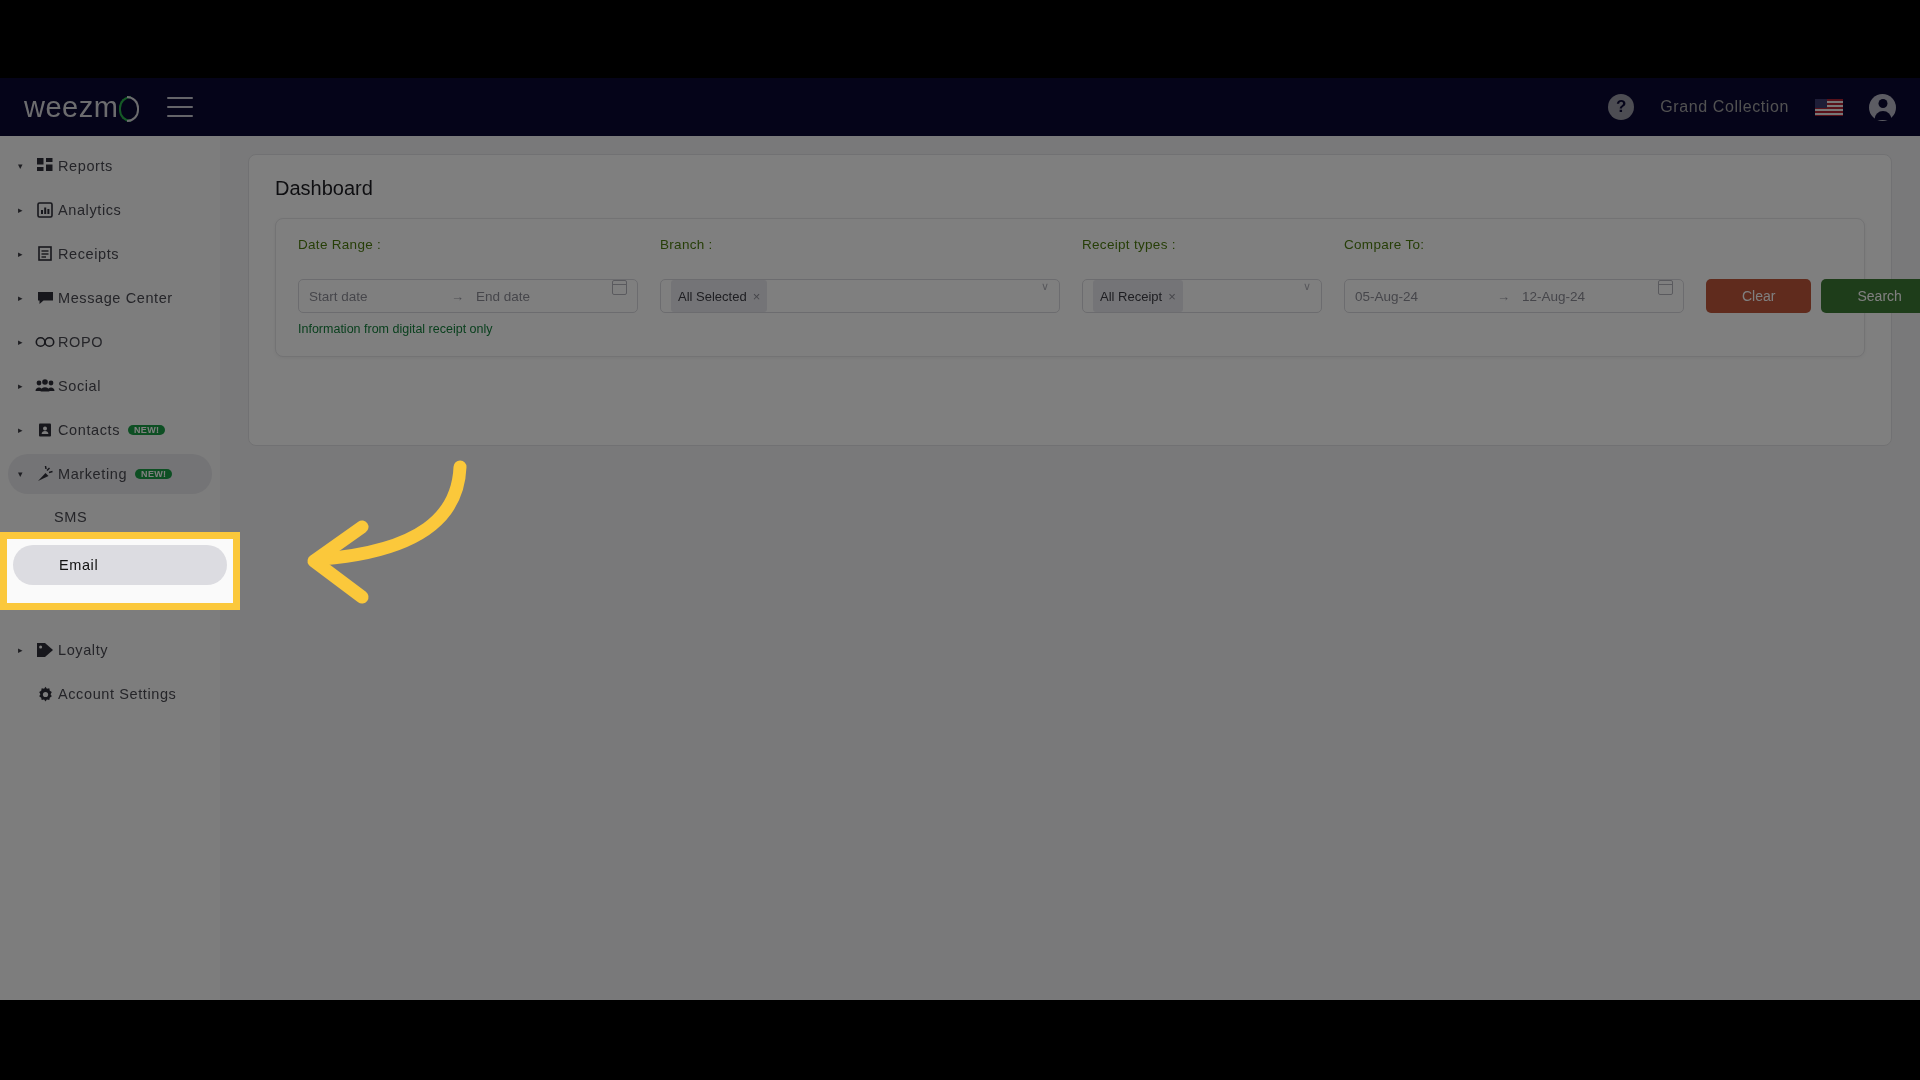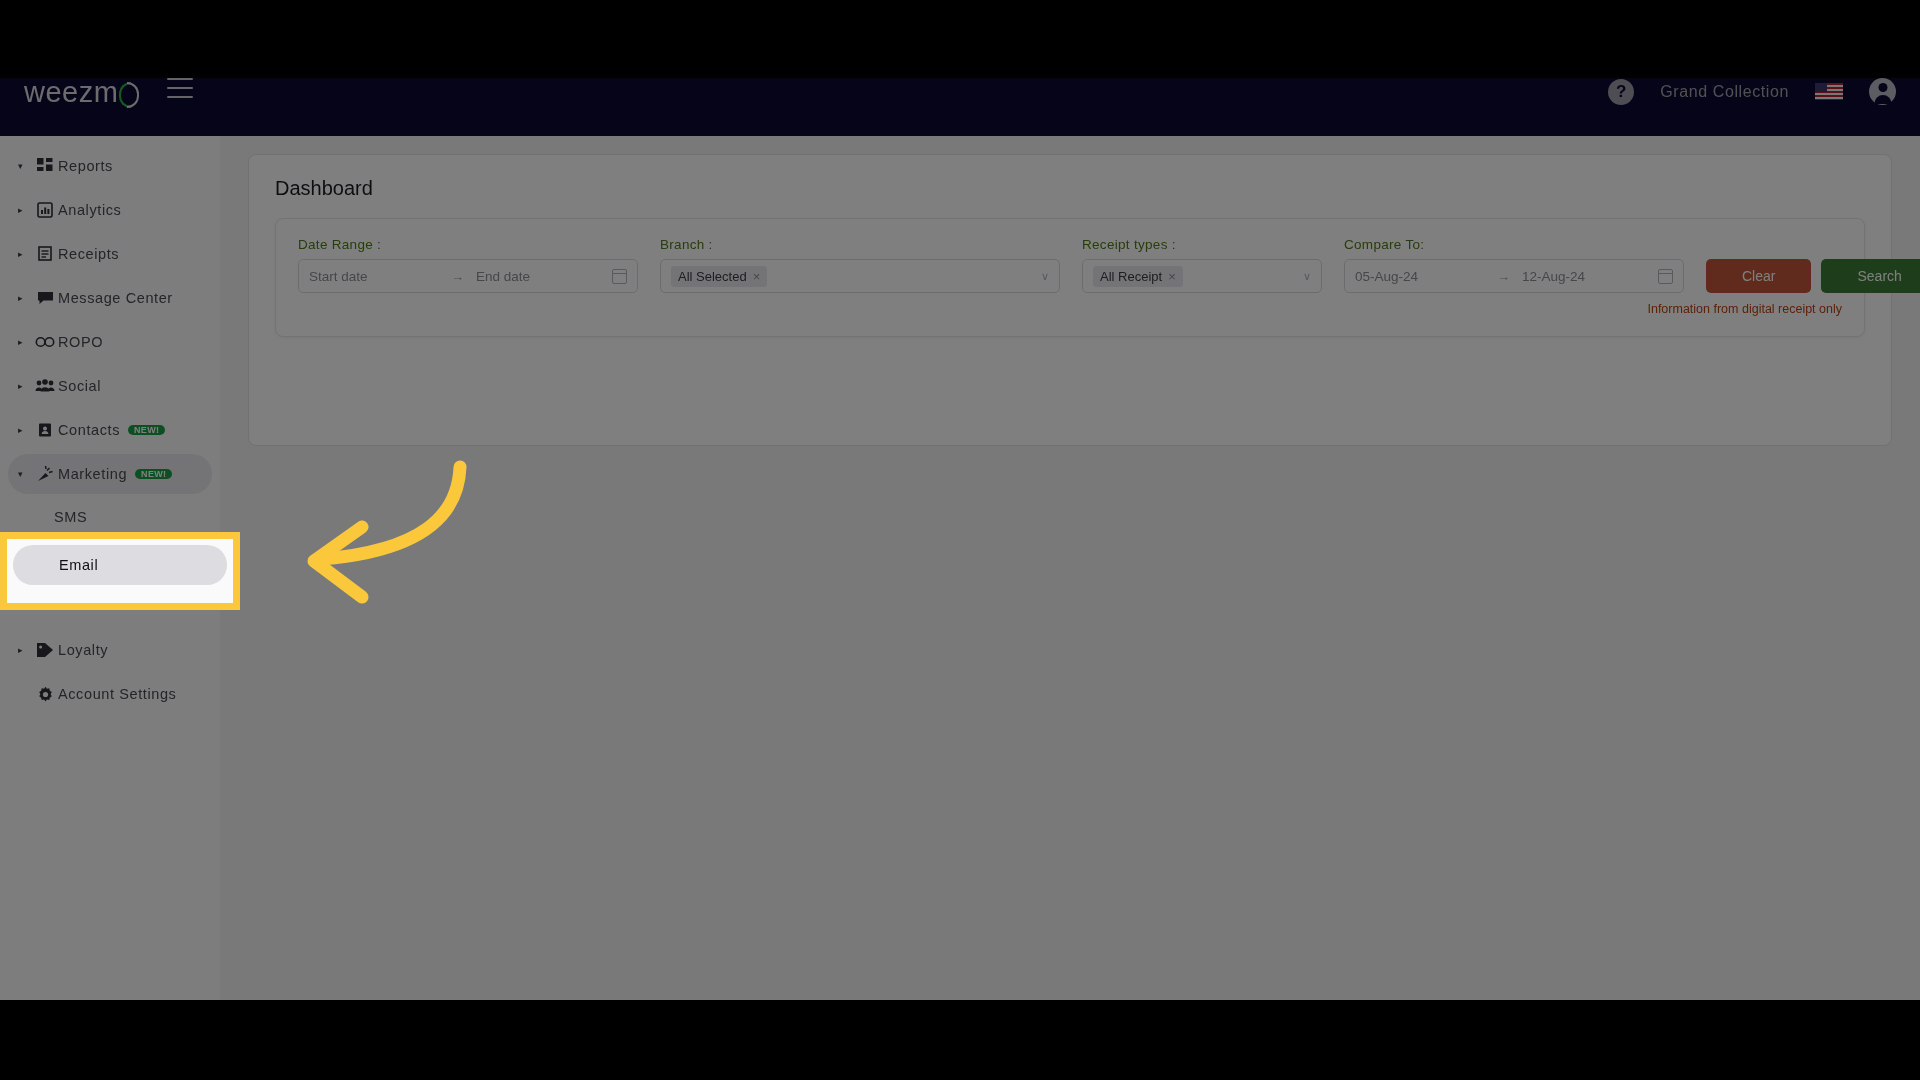--- a/index.html
+++ b/index.html
@@ -22,21 +22,21 @@
     width: 1920px; height: 922px;
     background: #fafafa;
     overflow: hidden;
   }
 
   
   .topbar {
     position: absolute; left: 0; top: 0;
     width: 1920px; height: 58px;
     background: #0a0833;
-    display: flex; align-items: flex-start;
+    display: flex; align-items: center;
   }
   .logo-wrap {
     display: flex; align-items: center; gap: 0px;
     margin-left: 24px;
   }
   .logo-text {
     color: #d8d8dd;
     font-size: 29px;
     letter-spacing: 0.5px;
     font-weight: 400;
@@ -186,24 +186,25 @@
   }
   .filter-title { font-size: 17px; color: #7a7a84; margin-bottom: 12px; }
   .filter-row { display: flex; align-items: flex-end; gap: 22px; }
   .fgroup { display: flex; flex-direction: column; }
   .flabel { font-size: 13.5px; color: #4d7c0f; margin-bottom: 7px; letter-spacing: .3px; }
   .fctl {
     height: 34px;
     border: 1px solid #d9d9de;
     border-radius: 5px;
     background: #fff;
-    display: flex; align-items: center;
+    display: flex; 
     padding: 0 10px;
     font-size: 13.5px;
     color: #8d8d96;
+    margin-top: 20px;
   }
   .date-ctl { width: 340px; justify-content: space-between; }
   .date-inner { display: flex; align-items: center; gap: 0; flex: 1; }
   .date-seg { width: 130px; }
   .arrow-sep { color: #9b9ba3; margin: 0 12px; font-size: 13px; }
   .cal-icon {
     width: 15px; height: 15px;
     border: 1.4px solid #b5b5bd; border-radius: 2px;
     position: relative; flex: 0 0 15px;
   }
@@ -221,21 +222,21 @@
   .chip .x { color: #8c8c96; font-size: 13px; cursor: pointer; }
   .chev { color: #b0b0b8; font-size: 11px; }
   .btn {
     height: 34px; padding: 0 36px; border: none; border-radius: 5px;
     font-size: 14px; color: #fff; cursor: pointer;
     font-family: "Liberation Sans", sans-serif;
   }
   .btn-clear { background: #c0563a; }
   .btn-search { background: #3d7a35; margin-left: 10px; }
   .note {
-    text-align: right; font-size: 12.5px; color: #c2410c;
+    text-align: left; font-size: 12.5px; color: #15803d;
     margin-top: 9px;
   }
 
   
   #scrim {
     position: absolute; left: 0; top: 78px;
     width: 1920px; height: 922px;
     background: rgba(0,0,0,0.50);
     pointer-events: none;
   }

